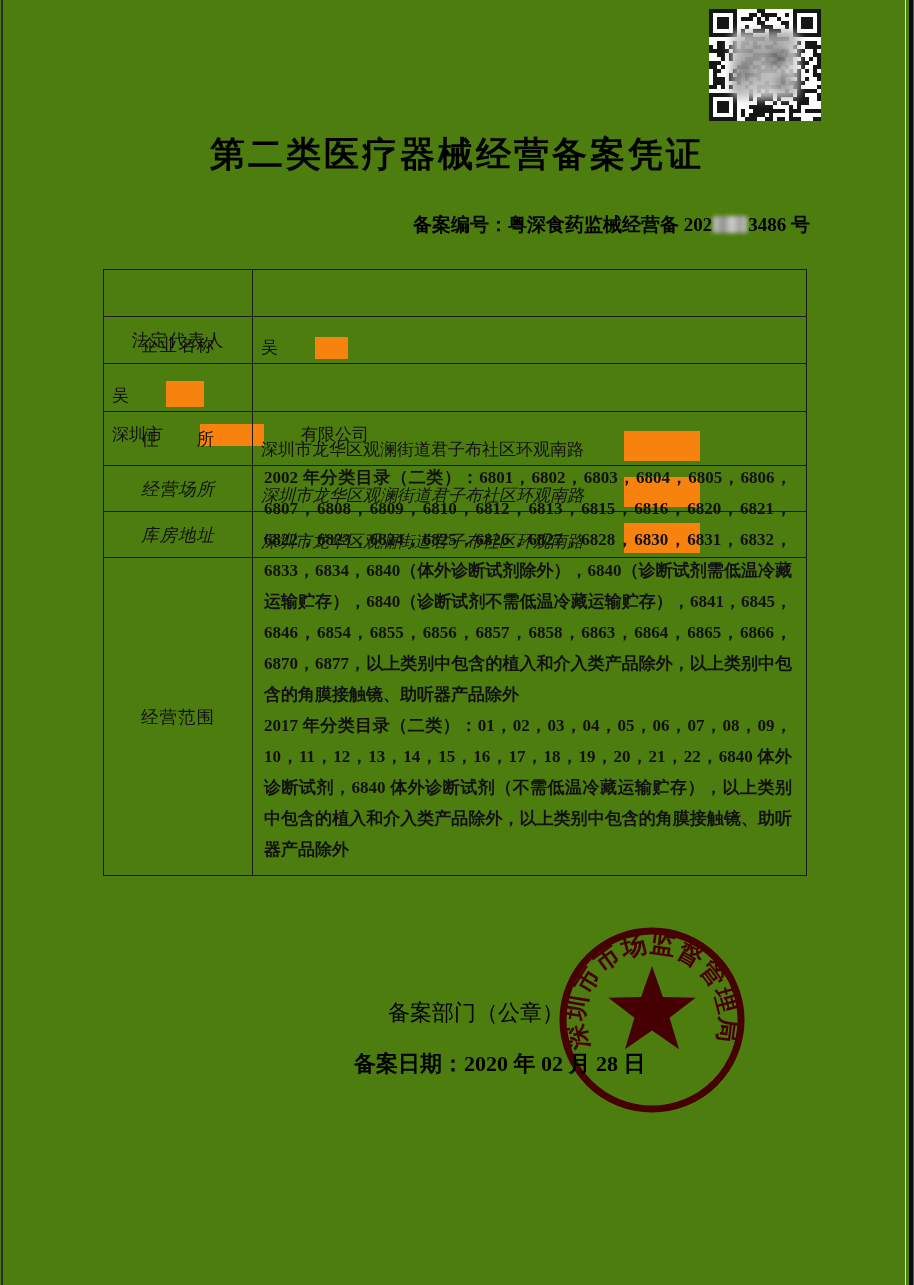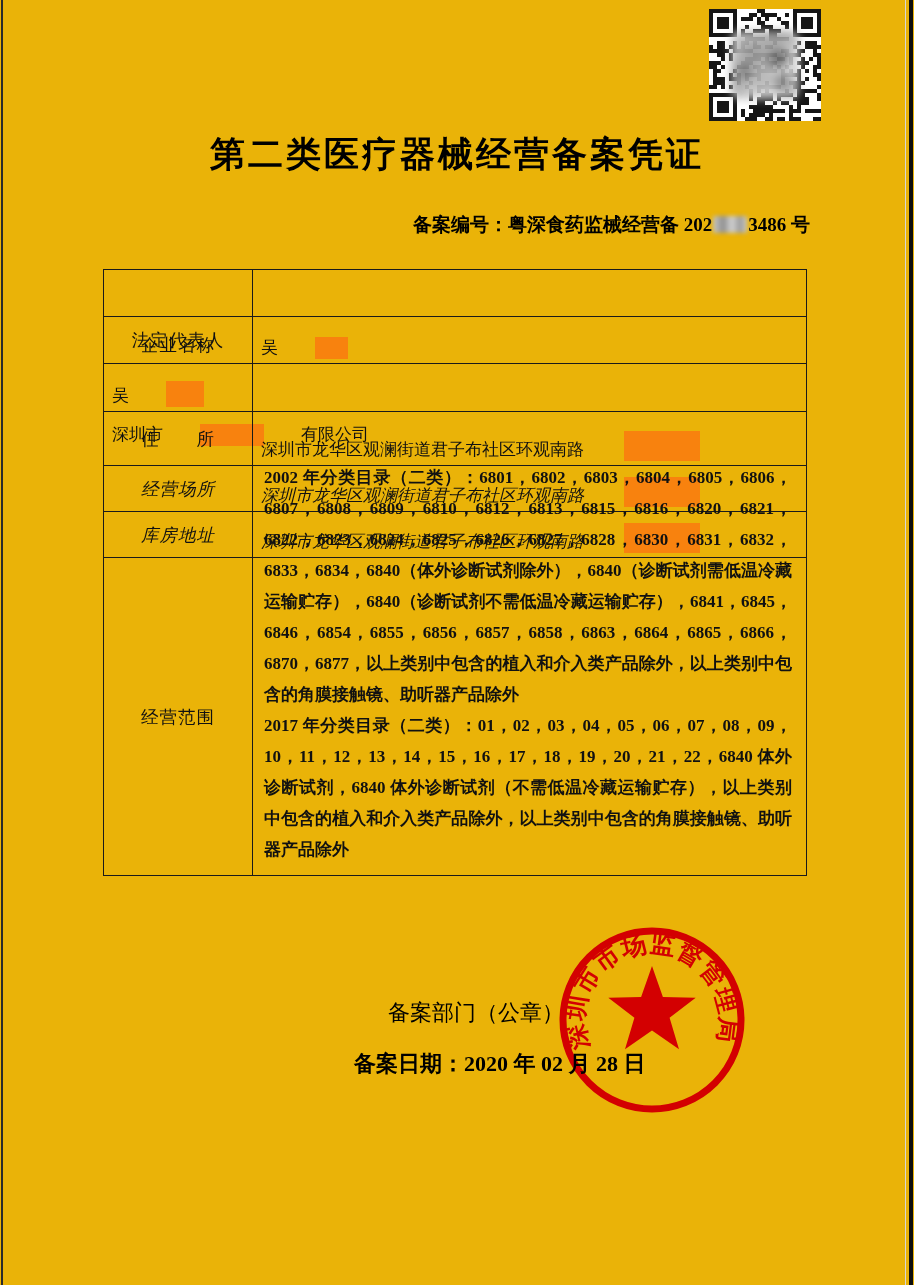--- a/index.html
+++ b/index.html
@@ -1,16 +1,16 @@
 <!DOCTYPE html>
 <html><head>
 <meta charset="utf-8">
 <style>
   html,body{margin:0;padding:0;background:#fff;}
-  .page{position:relative;width:914px;height:1285px;background:#eab308;overflow:hidden;
+  .page{position:relative;width:914px;height:1285px;background:#4d7c0f;overflow:hidden;
         font-family:"Liberation Serif","DejaVu Serif",serif;color:#111;}
   
   .edge-left{position:absolute;left:1px;top:0;width:2px;height:1285px;background:#2b2b2b;}
   .edge-right{position:absolute;left:909px;top:0;width:4px;height:1285px;background:#0d0d0d;}
   .edge-right-soft{position:absolute;left:905px;top:0;width:1px;height:1285px;background:#d8d8d8;}
 
   .qr{position:absolute;left:709px;top:9px;width:112px;height:112px;}
   .qr-blur{position:absolute;left:731px;top:31px;width:68px;height:68px;border-radius:8px;
            background:
              radial-gradient(circle at 30% 30%, #9a9a9a 0 8px, transparent 9px),

